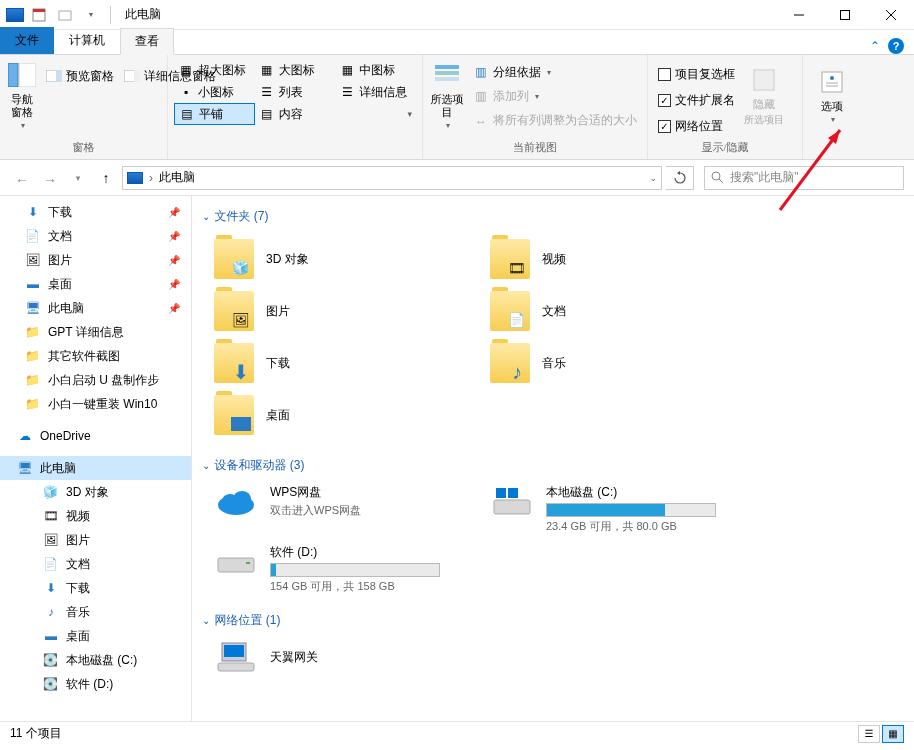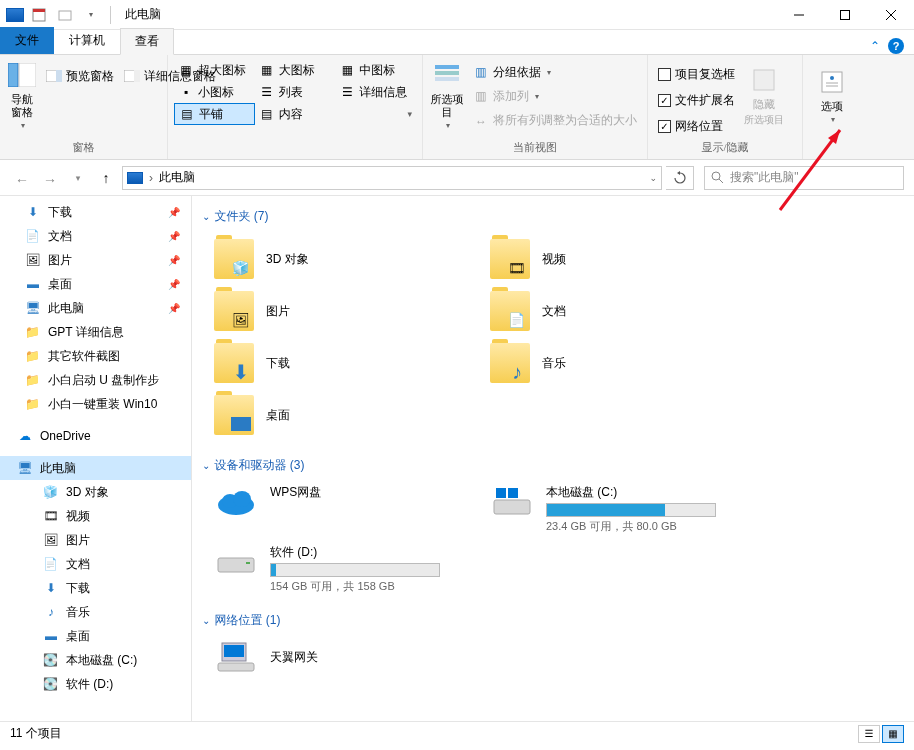--- a/index.html
+++ b/index.html
@@ -497,20 +497,21 @@
       <div class="drive-item">
         <div class="drive-icon">
             <svg width="40" height="30">
               <ellipse cx="20" cy="18" rx="18" ry="10" fill="#1d8fe1"></ellipse>
               <ellipse cx="14" cy="14" rx="8" ry="7" fill="#1d8fe1"></ellipse>
               <ellipse cx="26" cy="12" rx="9" ry="8" fill="#1d8fe1"></ellipse>
             </svg>
           </div>
         <div class="drive-info">
             <div class="drive-name">WPS网盘</div>
+            <div class="drive-sub">双击进入WPS网盘</div>
           </div>
       </div>
       <div class="drive-item">
         <div class="drive-icon">
             <svg width="40" height="32">
               <rect x="2" y="14" width="36" height="14" rx="2" fill="#d8d8d8" stroke="#aaa"></rect>
               <rect x="4" y="2" width="10" height="10" fill="#0078d7"></rect>
               <rect x="16" y="2" width="10" height="10" fill="#0078d7"></rect>
               <rect x="4" y="4" width="10" height="10" fill="#0078d7" opacity="0"></rect>
             </svg>

